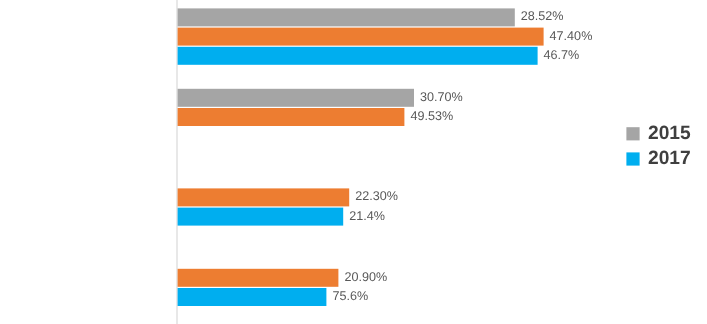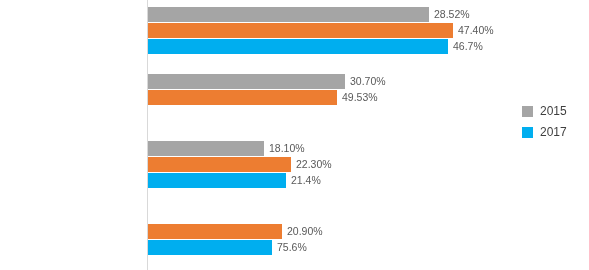--- a/index.html
+++ b/index.html
@@ -80,23 +80,24 @@
     align-items: center;
     height: 21px;
   }
   .legend-swatch {
     width: 11px;
     height: 11px;
     margin-right: 7px;
     flex: 0 0 auto;
   }
   .legend-label {
-    font-size: 12px;
+    font-size: 16px;
     color: #3f3f3f;
     line-height: 13px;
+    font-weight: bold;
   }
 </style>
 </head>
 <body>
 
 <div id="chart-root">
 
   <div id="plot-area">
     <div id="category-axis-line"></div>
 
@@ -118,24 +119,20 @@
         <div class="bar-row" style="top: 0px; width: 362px;">
           <div class="bar" style="width: 197px; background: rgb(165, 165, 165);"></div>
           <span class="bar-value" style="left: 202px;">30.70%</span>
         </div>
         <div class="bar-row" style="top: 16px; width: 362px;">
           <div class="bar" style="width: 189px; background: rgb(237, 125, 49);"></div>
           <span class="bar-value" style="left: 194px;">49.53%</span>
         </div>
       </div>
       <div class="bar-group" style="top: 141px; height: 48px;">
-        <div class="bar-row" style="top: 0px; width: 362px;">
-          <div class="bar" style="width: 116px; background: rgb(165, 165, 165);"></div>
-          <span class="bar-value" style="left: 121px;">18.10%</span>
-        </div>
         <div class="bar-row" style="top: 16px; width: 362px;">
           <div class="bar" style="width: 143px; background: rgb(237, 125, 49);"></div>
           <span class="bar-value" style="left: 148px;">22.30%</span>
         </div>
         <div class="bar-row" style="top: 32px; width: 362px;">
           <div class="bar" style="width: 138px; background: rgb(0, 174, 239);"></div>
           <span class="bar-value" style="left: 143px;">21.4%</span>
         </div>
       </div>
       <div class="bar-group" style="top: 208px; height: 48px;">

